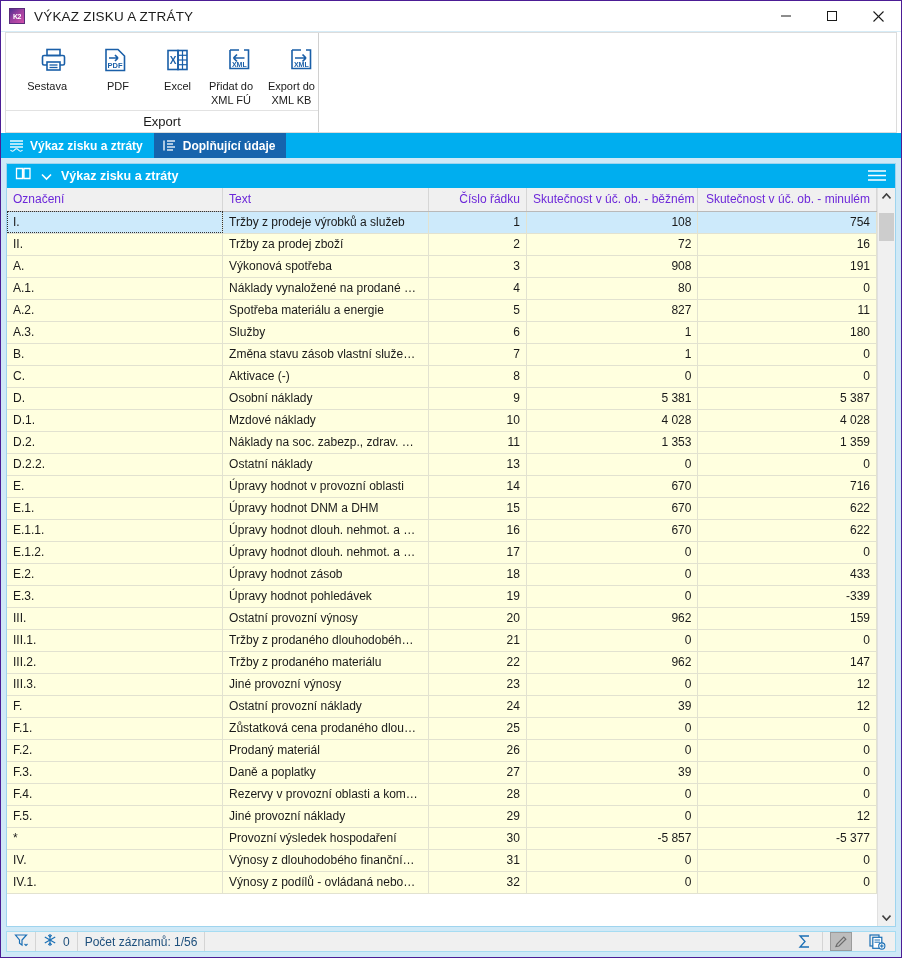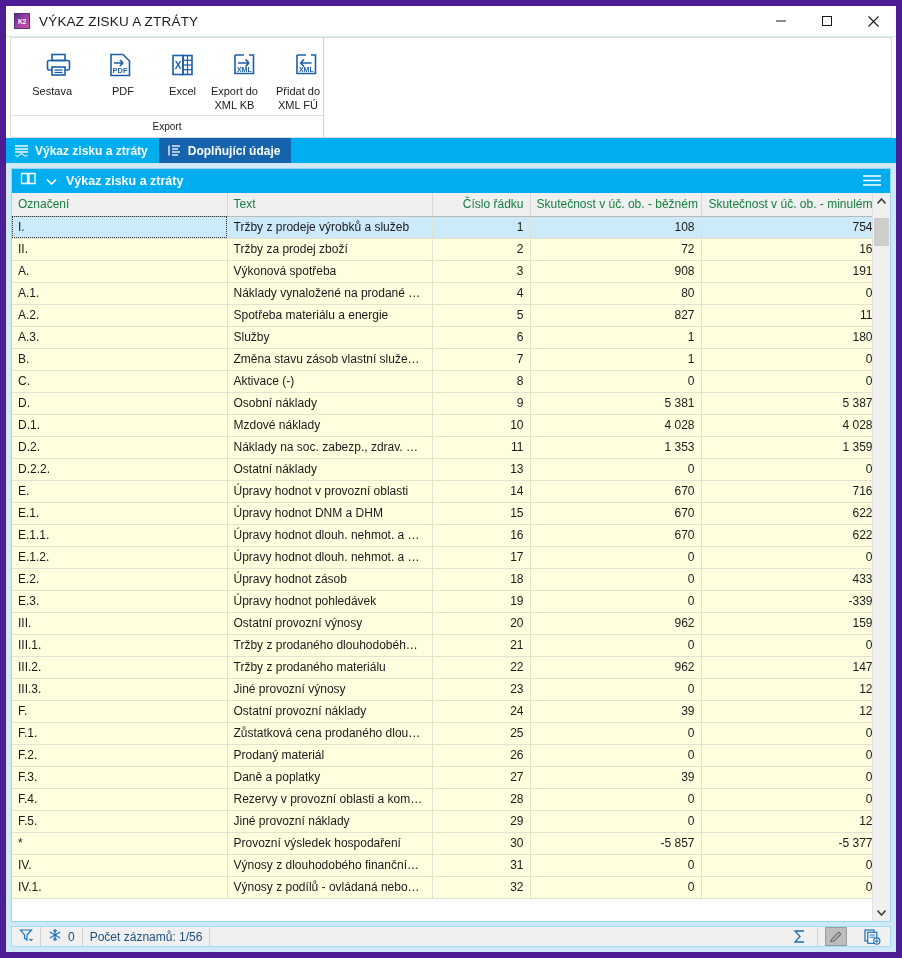--- a/index.html
+++ b/index.html
@@ -8,21 +8,21 @@
     width: 902px; height: 958px;
     font-family: "Liberation Sans", sans-serif;
     background: #ffffff;
     overflow: hidden;
   }
 
   #app {
     position: relative;
     width: 902px; height: 958px;
     background: #ffffff;
-    border: 6px solid #4c1d95;
+    border: 1px solid #4c1d95;
     display: flex;
     flex-direction: column;
   }
 
   
   .titlebar {
     height: 30px;
     display: flex;
     align-items: center;
     background: #ffffff;
@@ -100,21 +100,21 @@
     font-size: 11px;
     color: #1a1a1a;
     text-align: center;
     line-height: 13.5px;
     margin-top: 5px;
     white-space: pre-line;
   }
   .group-title {
     flex: 0 0 22px;
     display: flex; align-items: center; justify-content: center;
-    font-size: 10px;
+    font-size: 13px;
     color: #1a1a1a;
     border-top: 1px solid #e2e2e2;
   }
   .ribbon-rest { flex: 1 1 auto; background:#fff; }
 
   
   .tabstrip {
     flex: 0 0 auto;
     height: 25px;
     background: #00aeef;
@@ -180,21 +180,21 @@
 
   table.grid {
     border-collapse: collapse;
     table-layout: fixed;
     width: 100%;
     font-size: 12px;
   }
   table.grid th {
     background: #f0f0f0;
     font-weight: normal;
-    color: #15803d;
+    color: #6d28d9;
     font-size: 12px;
     height: 23px;
     padding: 0 6px;
     border-right: 1px solid #d6d6d6;
     border-bottom: 1px solid #b9b9b9;
     text-align: left;
     white-space: nowrap;
     overflow: hidden;
     cursor: default;
   }
@@ -333,39 +333,39 @@
               </svg>
             </span>
             <span class="lbl">Excel</span>
           </div>
 
           <div class="rb">
             <span class="ico">
               <svg width="27" height="26" viewBox="0 0 27 26">
                 <path d="M4 3 H13 M4 3 V21.5 H22.5 V3 H18" fill="none" stroke="#1a5fa8" stroke-width="1.6"></path>
                 <path d="M6 11 H20" stroke="#ffffff" stroke-width="6"></path>
+                <path d="M18.5 11 H7.5 M7.5 11 l3.5 -3.5 M7.5 11 l3.5 3.5" stroke="#1a5fa8" stroke-width="1.7" fill="none"></path>
+                <text x="13.3" y="20" font-size="7" font-weight="bold" fill="#1a5fa8" text-anchor="middle" font-family="Liberation Sans, sans-serif">XML</text>
+              </svg>
+            </span>
+            <span class="lbl">Přidat do
+XML FÚ</span>
+          </div>
+
+          <div class="rb">
+            <span class="ico">
+              <svg width="27" height="26" viewBox="0 0 27 26">
+                <path d="M4 3 H13 M4 3 V21.5 H22.5 V3 H18" fill="none" stroke="#1a5fa8" stroke-width="1.6"></path>
+                <path d="M6 11 H20" stroke="#ffffff" stroke-width="6"></path>
                 <path d="M7 11 H18 M18 11 l-3.5 -3.5 M18 11 l-3.5 3.5" stroke="#1a5fa8" stroke-width="1.7" fill="none"></path>
                 <text x="13.3" y="20" font-size="7" font-weight="bold" fill="#1a5fa8" text-anchor="middle" font-family="Liberation Sans, sans-serif">XML</text>
               </svg>
             </span>
             <span class="lbl">Export do
 XML KB</span>
-          </div>
-
-          <div class="rb">
-            <span class="ico">
-              <svg width="27" height="26" viewBox="0 0 27 26">
-                <path d="M4 3 H13 M4 3 V21.5 H22.5 V3 H18" fill="none" stroke="#1a5fa8" stroke-width="1.6"></path>
-                <path d="M6 11 H20" stroke="#ffffff" stroke-width="6"></path>
-                <path d="M18.5 11 H7.5 M7.5 11 l3.5 -3.5 M7.5 11 l3.5 3.5" stroke="#1a5fa8" stroke-width="1.7" fill="none"></path>
-                <text x="13.3" y="20" font-size="7" font-weight="bold" fill="#1a5fa8" text-anchor="middle" font-family="Liberation Sans, sans-serif">XML</text>
-              </svg>
-            </span>
-            <span class="lbl">Přidat do
-XML FÚ</span>
           </div>
 
         </div>
         <div class="group-title">Export</div>
       </div>
       <div class="ribbon-rest"></div>
     </div>
   </div>
 
   <div class="tabstrip">

